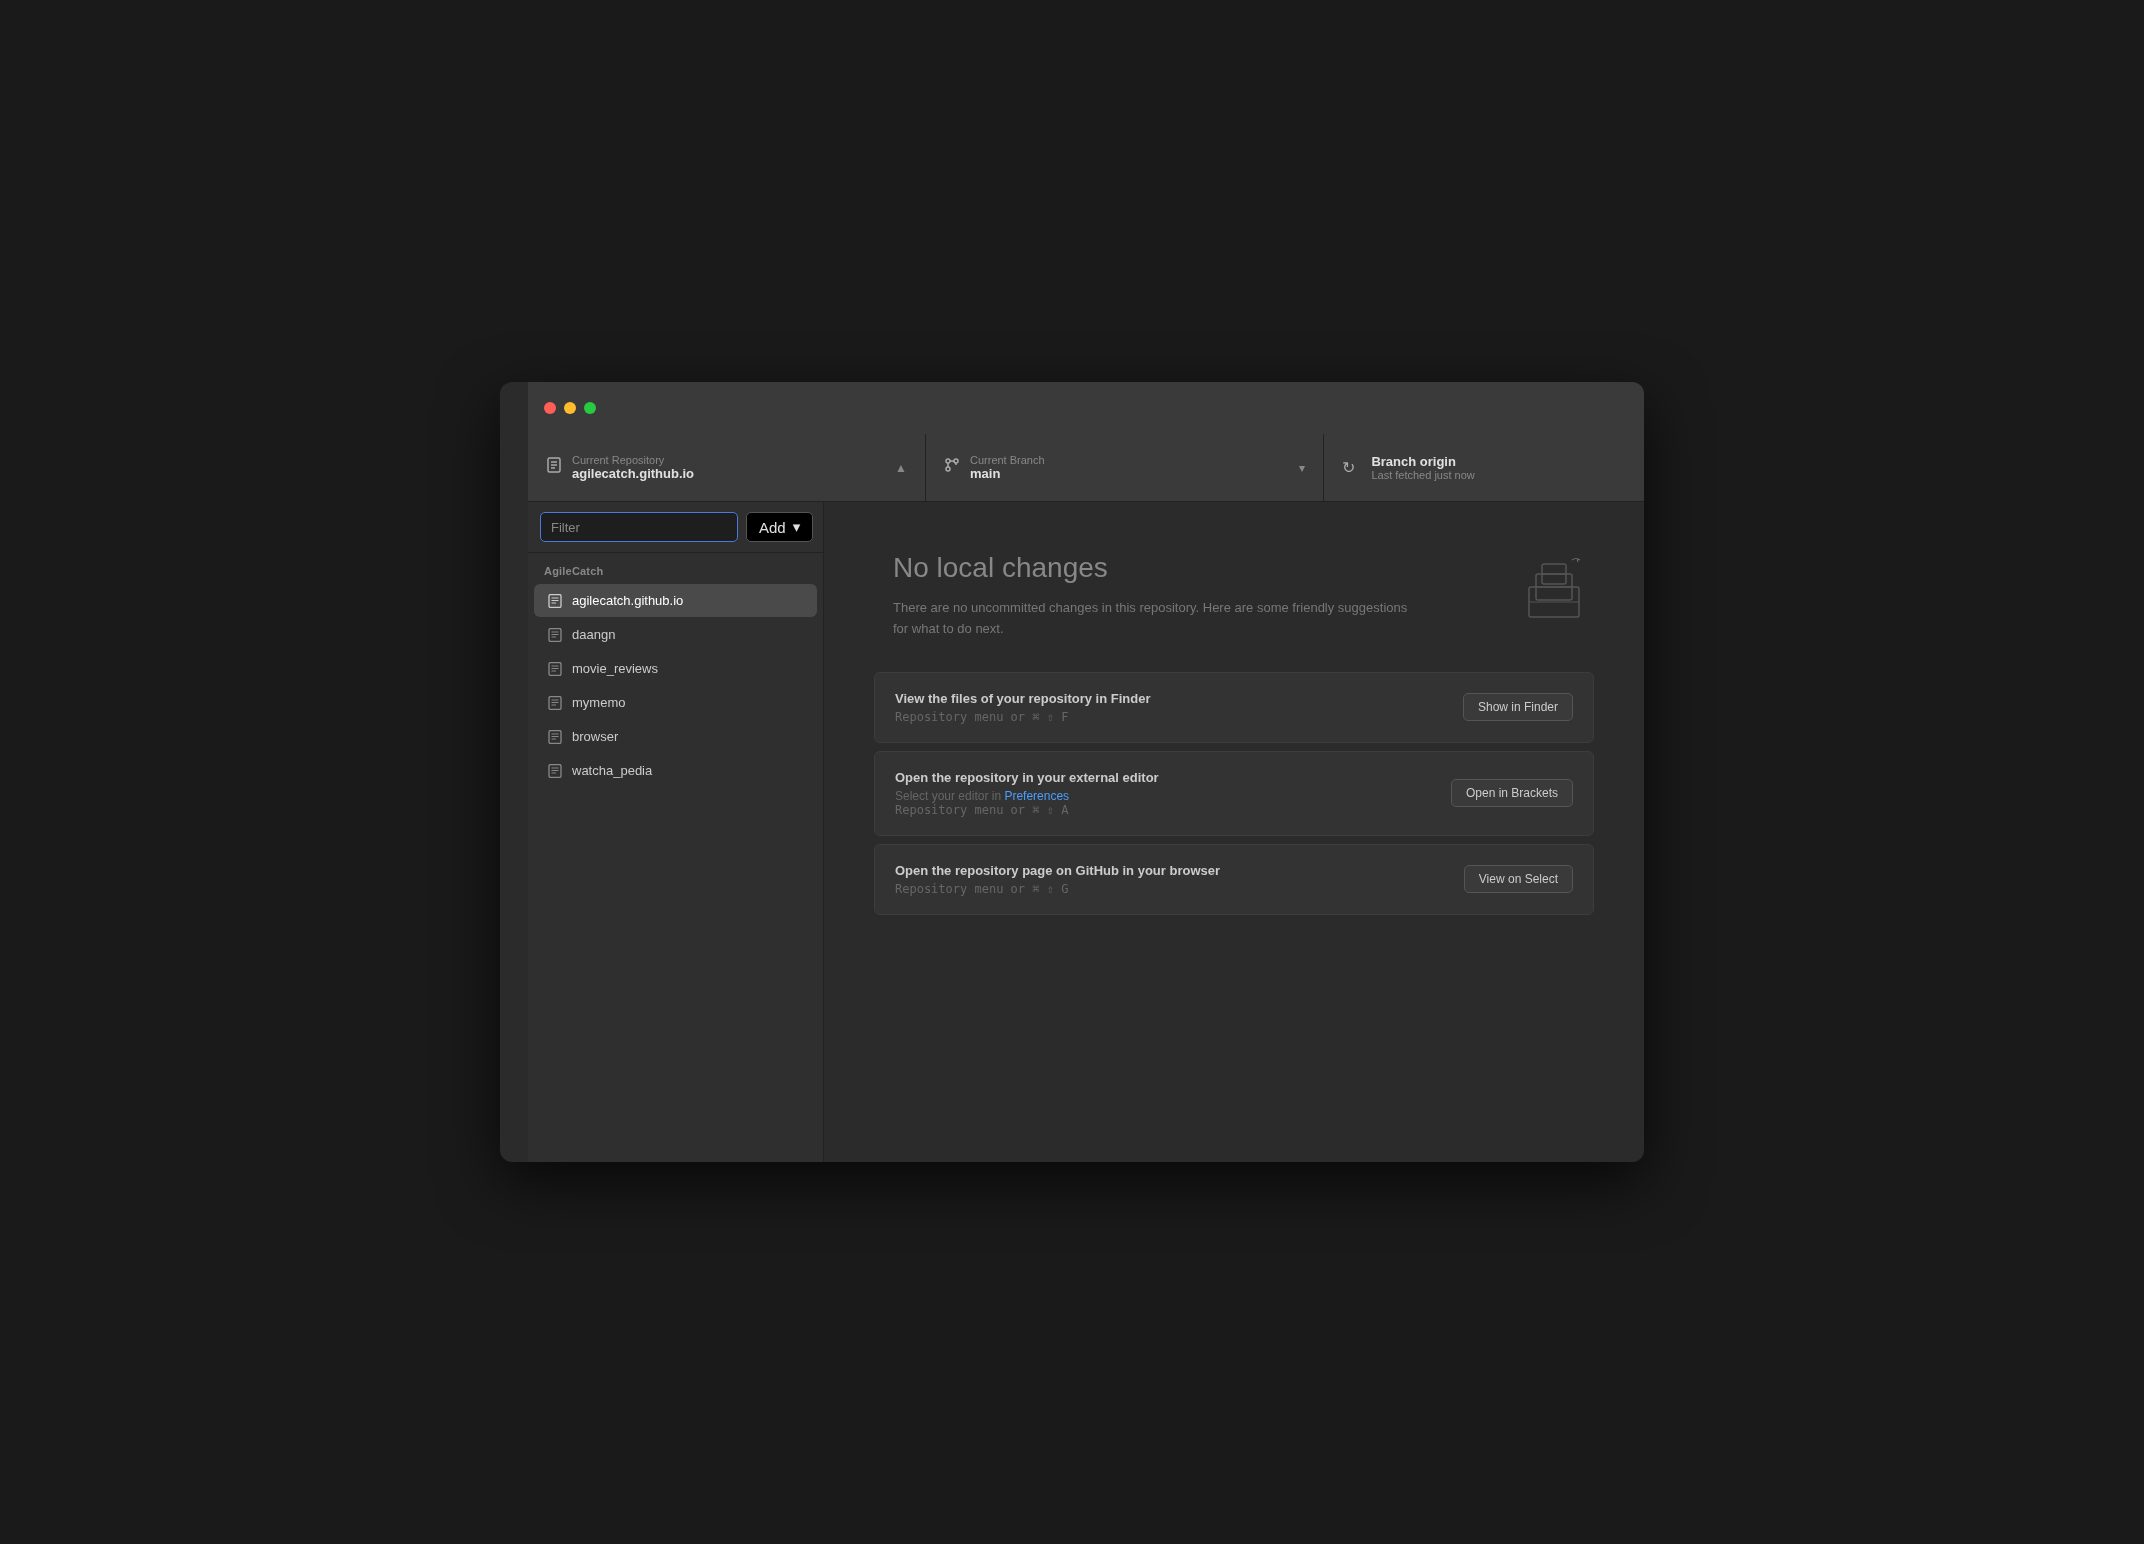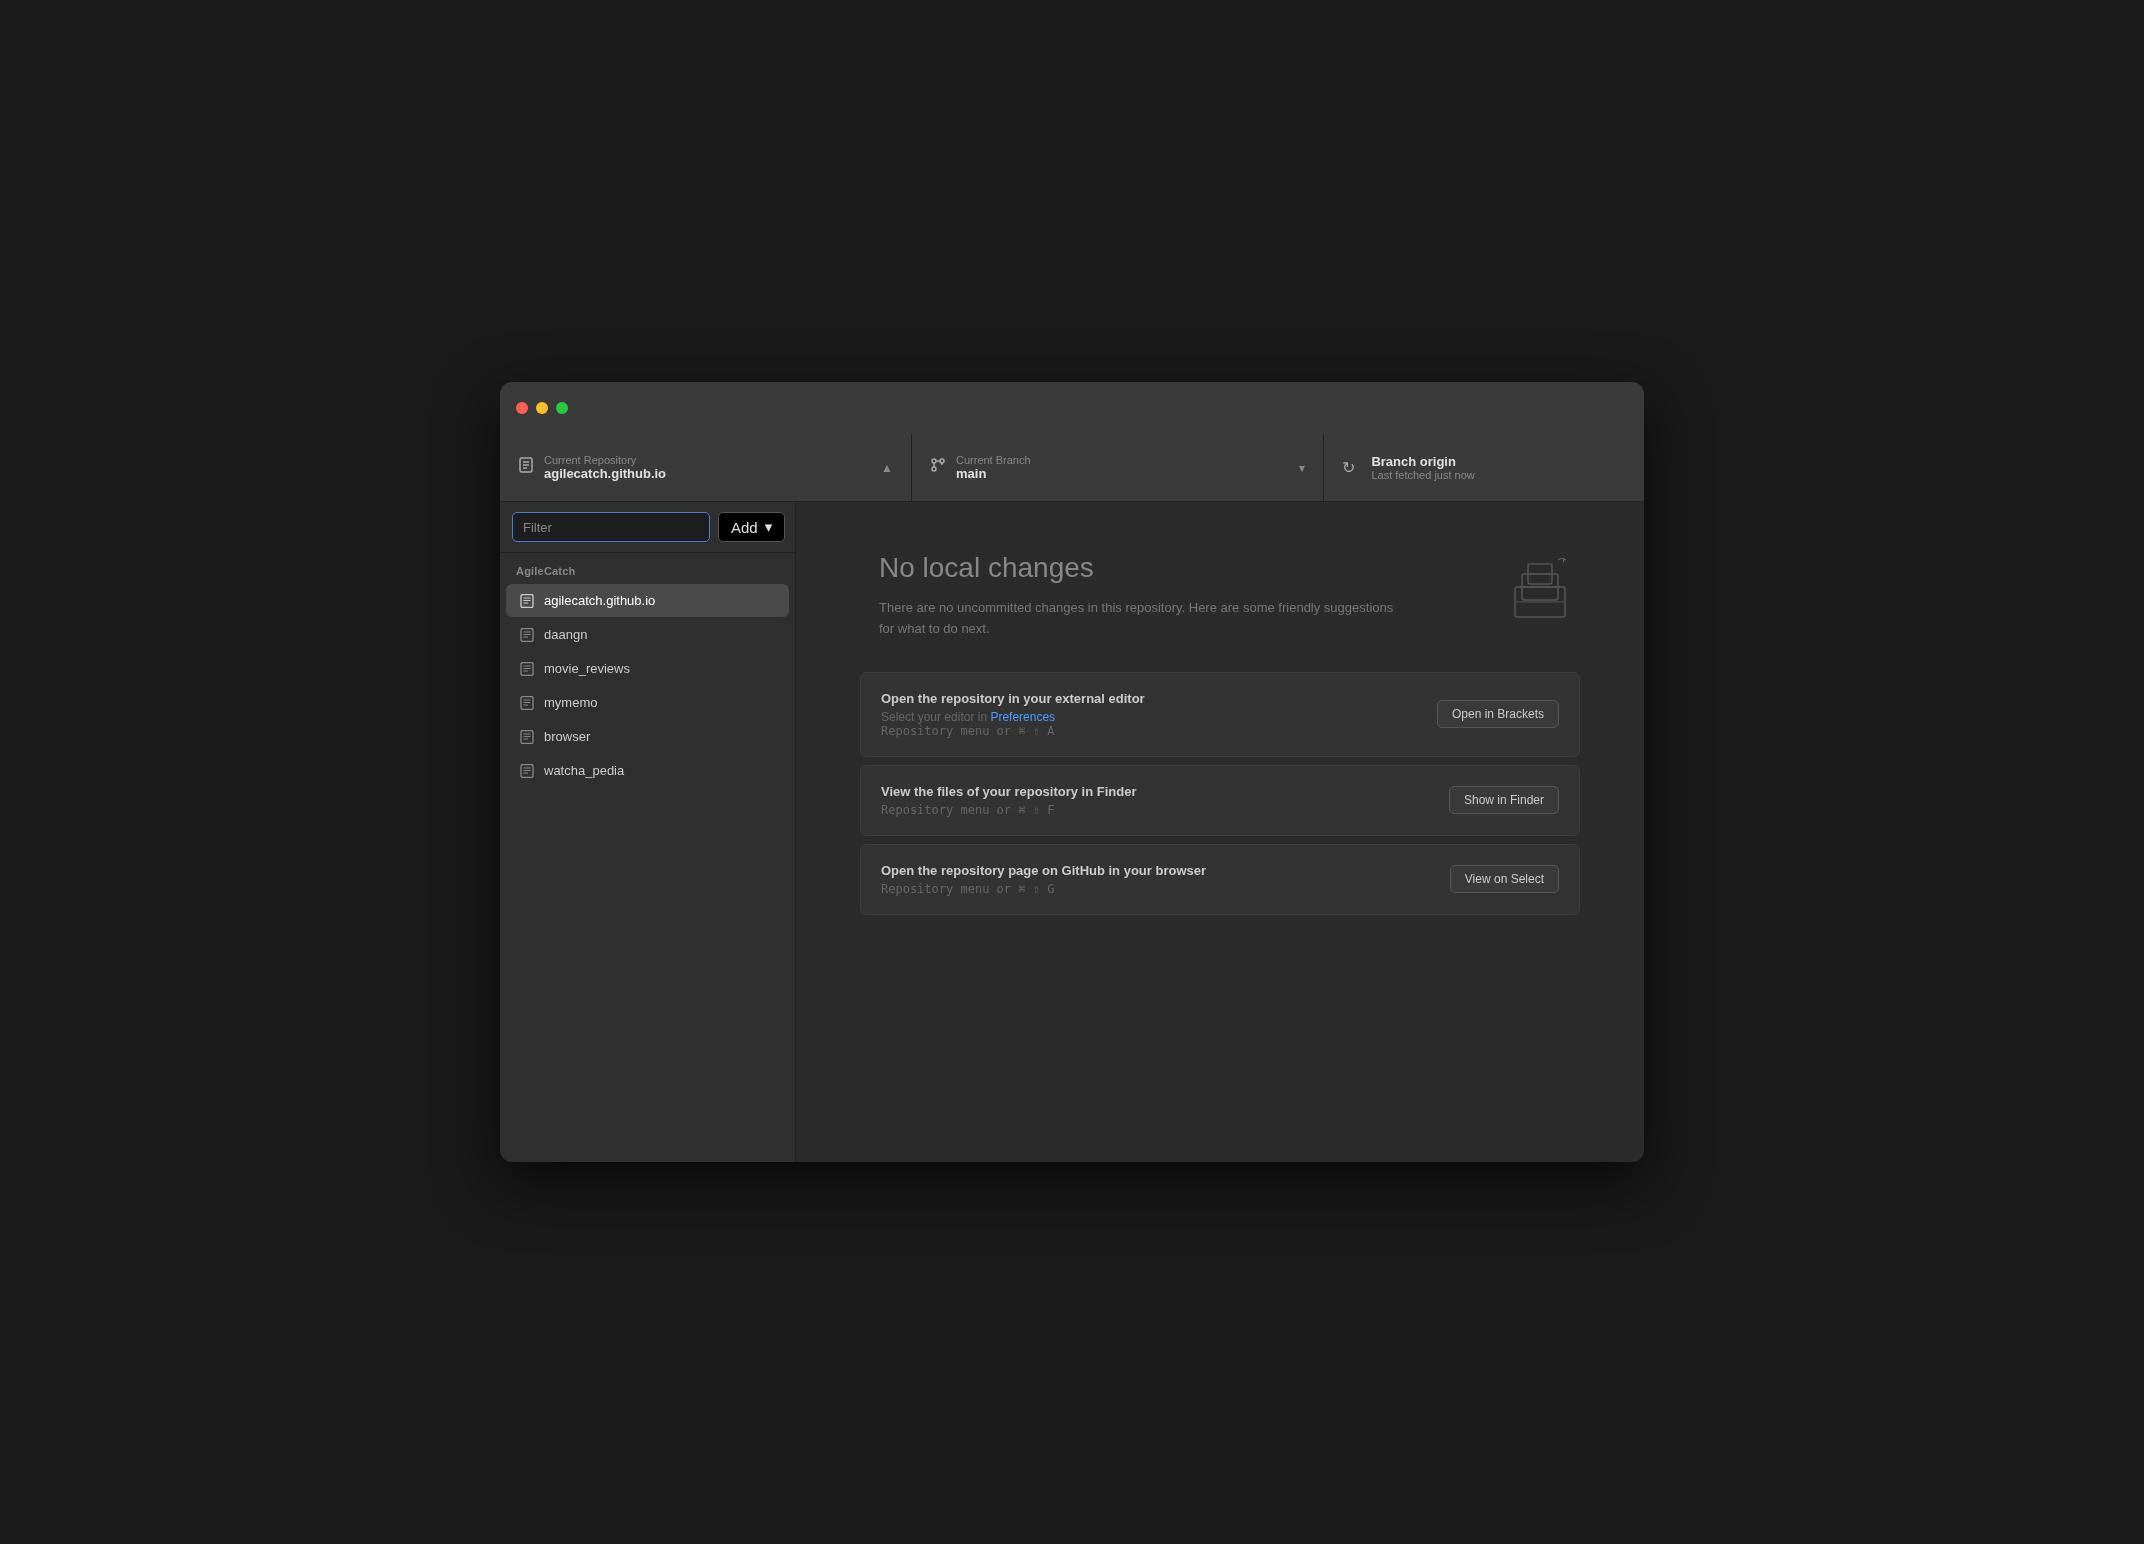--- a/index.html
+++ b/index.html
@@ -15,20 +15,21 @@
 
     .window {
       width: 1144px;
       height: 780px;
       background: #2b2b2b;
       border-radius: 12px;
       overflow: hidden;
       display: flex;
       flex-direction: column;
       box-shadow: 0 20px 60px rgba(0,0,0,0.7);
+      padding-left: 28px;
     }
 
     
     .titlebar {
       background: #3a3a3a;
       height: 52px;
       display: flex;
       align-items: center;
       padding: 0 16px;
       gap: 8px;
@@ -445,36 +446,36 @@
               <line x1="28" y1="22" x2="52" y2="22" stroke="#555" stroke-width="1.2"></line>
 
               <path d="M58 8 Q62 5 66 8 Q62 6 64 10" stroke="#666" stroke-width="1.2" fill="none"></path>
             </svg>
           </div>
         </div>
 
         <div id="action-cards">
             <div class="action-card">
       <div class="action-card-text">
+        <div class="action-card-title">View the files of your repository in Finder</div>
+
+        <div class="action-card-subtitle kbd">Repository menu or ⌘ ⇧ F</div>
+      </div>
+      <button class="action-button">Show in Finder</button>
+    </div>
+            <div class="action-card">
+      <div class="action-card-text">
         <div class="action-card-title">Open the repository in your external editor</div>
         <div class="action-card-subtitle">Select your editor in <a href="#" class="pref-link">Preferences</a></div>
         <div class="action-card-subtitle kbd">Repository menu or ⌘ ⇧ A</div>
       </div>
       <button class="action-button">Open in Brackets</button>
     </div>
             <div class="action-card">
       <div class="action-card-text">
-        <div class="action-card-title">View the files of your repository in Finder</div>
-
-        <div class="action-card-subtitle kbd">Repository menu or ⌘ ⇧ F</div>
-      </div>
-      <button class="action-button">Show in Finder</button>
-    </div>
-            <div class="action-card">
-      <div class="action-card-text">
         <div class="action-card-title">Open the repository page on GitHub in your browser</div>
 
         <div class="action-card-subtitle kbd">Repository menu or ⌘ ⇧ G</div>
       </div>
       <button class="action-button">View on Select</button>
     </div>
           </div>
       </div>
     </div>
   </div>

